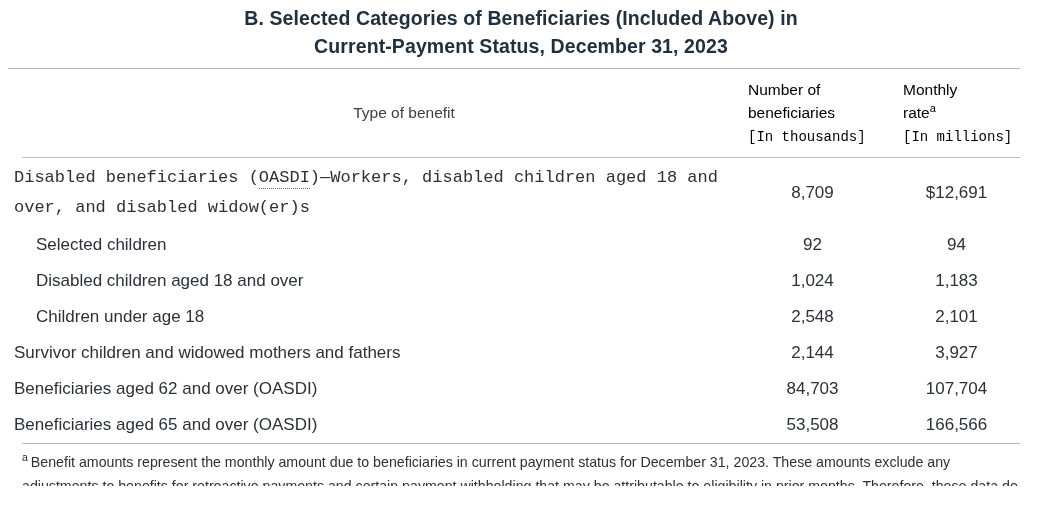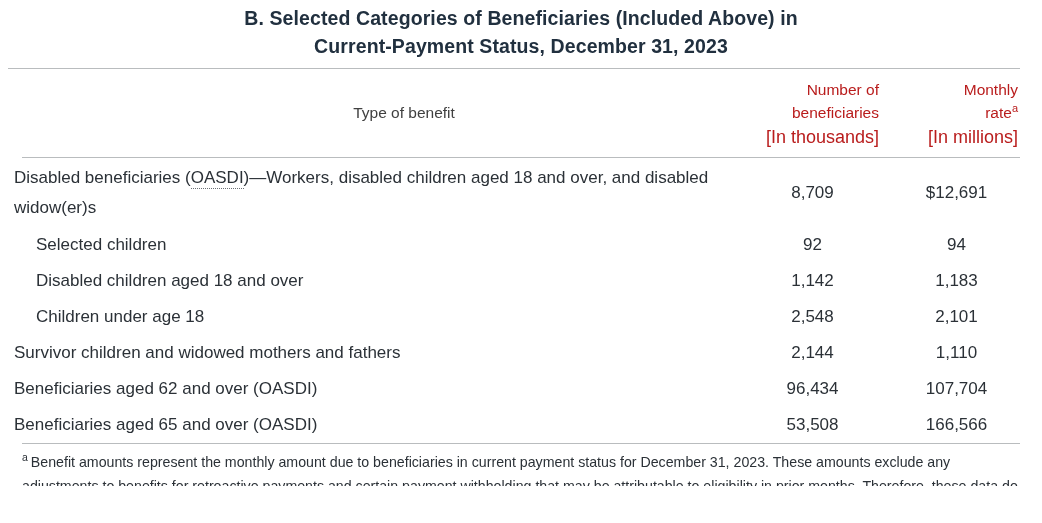--- a/index.html
+++ b/index.html
@@ -67,30 +67,31 @@
     vertical-align: middle;
     padding: 0;
   }
   .hdr-label {
     text-align: center;
     font-size: 15.5px;
     color: #404040;
     padding: 0 0 0 60px;
   }
   .hdr-num {
-    text-align: right;
+    text-align: left;
     font-size: 15.5px;
-    color: #b91c1c;
+    color: #000000;
     line-height: 23px;
     padding: 9px 24px 8px 0;
   }
   .hdr-num .unit {
     display: block;
-    font-size: 18px;
+    font-size: 14px;
     padding-top: 2px;
+    font-family: Liberation Mono, monospace;
   }
   .hdr-num .sup {
     font-size: 11px;
     vertical-align: super;
     line-height: 0;
   }
 
   tbody td {
     padding: 0;
     font-size: 17px;
@@ -108,21 +109,21 @@
     font-variant-numeric: tabular-nums;
   }
   td.num.n1 { padding-right: 26px; }
   td.num.n2 { padding-right: 32px; }
 
   .dotted {
     border-bottom: 1.5px dotted #6a6f74;
     padding-bottom: 1px;
   }
 
-  tr.tall td.lbl { line-height: 30px; padding-top: 5px; padding-bottom: 4px; }
+  tr.tall td.lbl { line-height: 30px; padding-top: 5px; padding-bottom: 4px; font-family: Liberation Mono, monospace; }
 
   
   .footnote {
     margin: 7px 22px 0 22px;
     font-size: 14.2px;
     line-height: 23.5px;
     color: #2b3137;
     text-align: left;
   }
   .footnote .fn-sup {
@@ -181,36 +182,36 @@
           <td class="num n1">8,709</td>
           <td class="num n2">$12,691</td>
         </tr>
         <tr>
           <td class="lbl indent">Selected children</td>
           <td class="num n1">92</td>
           <td class="num n2">94</td>
         </tr>
         <tr>
           <td class="lbl indent">Disabled children aged 18 and over</td>
-          <td class="num n1">1,142</td>
+          <td class="num n1">1,024</td>
           <td class="num n2">1,183</td>
         </tr>
         <tr>
           <td class="lbl indent">Children under age 18</td>
           <td class="num n1">2,548</td>
           <td class="num n2">2,101</td>
         </tr>
         <tr>
           <td class="lbl">Survivor children and widowed mothers and fathers</td>
           <td class="num n1">2,144</td>
-          <td class="num n2">1,110</td>
+          <td class="num n2">3,927</td>
         </tr>
         <tr>
           <td class="lbl">Beneficiaries aged 62 and over (OASDI)</td>
-          <td class="num n1">96,434</td>
+          <td class="num n1">84,703</td>
           <td class="num n2">107,704</td>
         </tr>
         <tr>
           <td class="lbl">Beneficiaries aged 65 and over (OASDI)</td>
           <td class="num n1">53,508</td>
           <td class="num n2">166,566</td>
         </tr>
       </tbody>
   </table>
 

